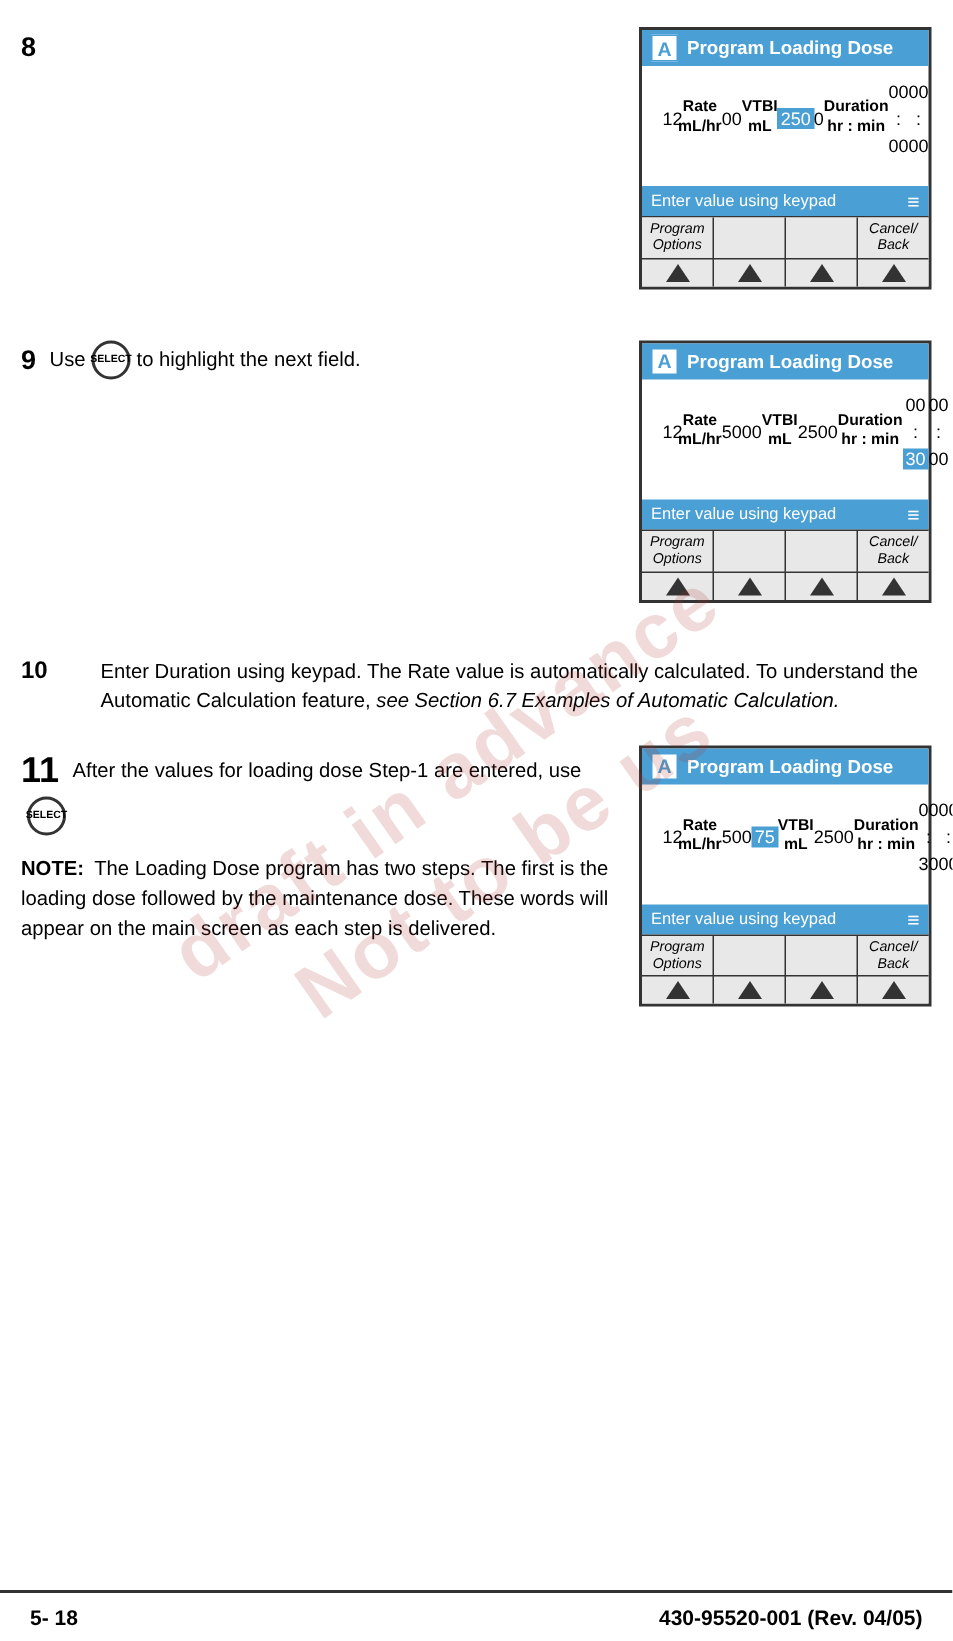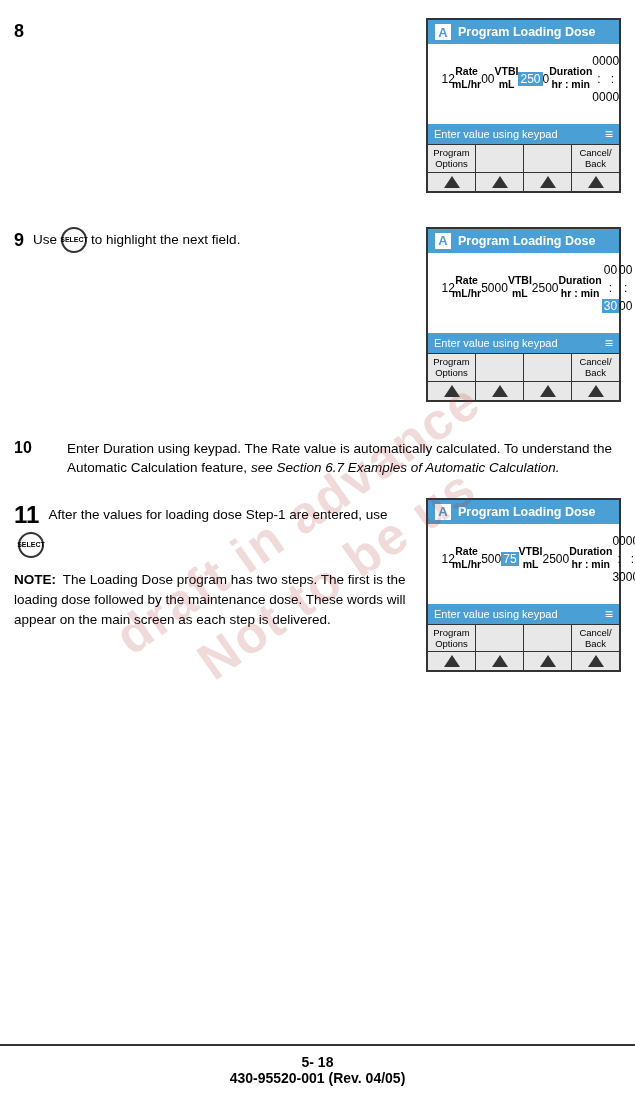--- a/index.html
+++ b/index.html
@@ -176,20 +176,21 @@
       background: #e8e8e8;
     }
 
     .panel-btn:last-child {
       border-right: none;
     }
 
     .panel-btn-label {
       font-size: 9.5px;
       line-height: 1.2;
+      font-style: italic;
     }
 
     
     .panel-arrows {
       display: flex;
       flex-direction: row;
       width: 100%;
       background: #e8e8e8;
     }
 
@@ -217,21 +218,21 @@
     }
 
     
     .section-divider {
       height: 18px;
     }
 
     
     .footer {
       display: flex;
-      flex-direction: column;
+      flex-direction: row;
       align-items: center;
       justify-content: space-between;
       padding: 8px 20px;
       border-top: 2px solid #333;
       margin-top: auto;
     }
 
     .footer-left {
       font-size: 14px;
       font-weight: bold;

